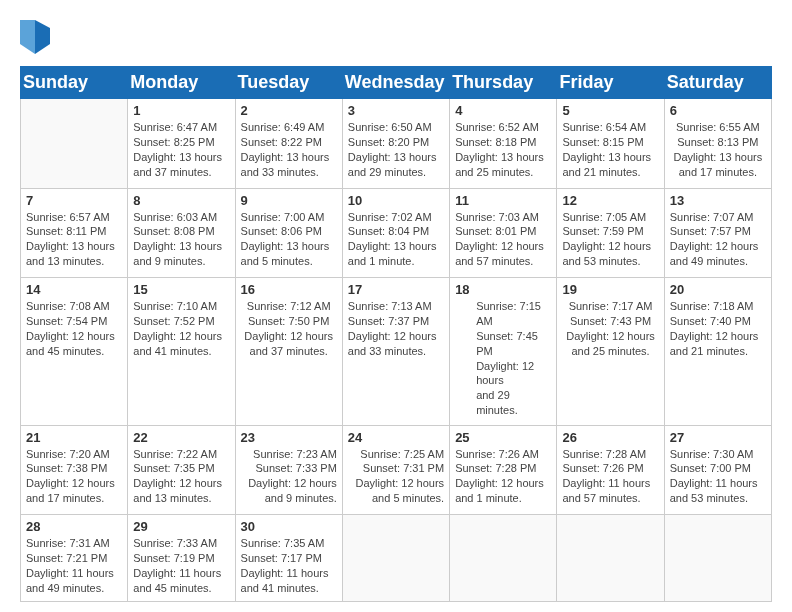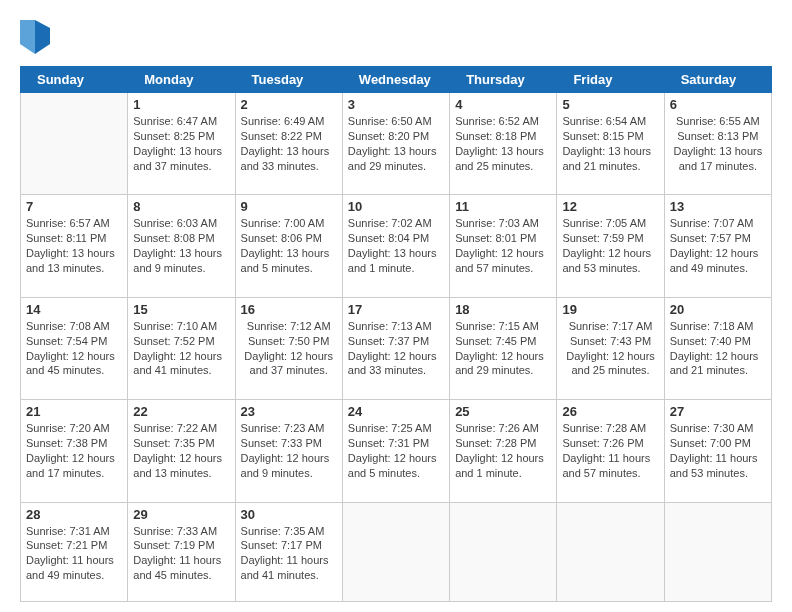--- a/index.html
+++ b/index.html
@@ -46,22 +46,22 @@
       flex: 1;
       border: 1px solid #ccc;
       border-collapse: collapse;
       width: 100%;
       table-layout: fixed;
     }
     .calendar th {
       background-color: #1a6db5;
       color: #fff;
       text-align: left;
-      padding: 5px 16px;
-      font-size: 13px;
+      padding: 5px 2px;
+      font-size: 18px;
       font-weight: bold;
       border: 1px solid #1a6db5;
     }
     .calendar td {
       vertical-align: top;
       border: 1px solid #ccc;
       padding: 4px 5px;
       font-size: 9.5px;
       color: #333;
       height: 88px;
@@ -241,21 +241,21 @@
           </td>
           <td>
             <span class="day-number">17</span>
             <div class="day-info" style="white-space: pre-line;">Sunrise: 7:13 AM
 Sunset: 7:37 PM
 Daylight: 12 hours
 and 33 minutes.</div>
           </td>
           <td>
             <span class="day-number">18</span>
-            <div class="day-info" style="white-space: pre-line;">Sunrise: 7:15 AM
+            <div class="day-info" style="white-space: pre-line; margin-left: 21px;">Sunrise: 7:15 AM
 Sunset: 7:45 PM
 Daylight: 12 hours
 and 29 minutes.</div>
           </td>
           <td>
             <span class="day-number">19</span>
             <div class="day-info" style="white-space: pre-line; text-align: center;">Sunrise: 7:17 AM
 Sunset: 7:43 PM
 Daylight: 12 hours
 and 25 minutes.</div>
@@ -278,28 +278,28 @@
           </td>
           <td>
             <span class="day-number">22</span>
             <div class="day-info" style="white-space: pre-line;">Sunrise: 7:22 AM
 Sunset: 7:35 PM
 Daylight: 12 hours
 and 13 minutes.</div>
           </td>
           <td>
             <span class="day-number">23</span>
-            <div class="day-info" style="white-space: pre-line;">Sunrise: 7:23 AM
+            <div class="day-info" style="white-space: pre-line; text-align: right;">Sunrise: 7:23 AM
 Sunset: 7:33 PM
 Daylight: 12 hours
 and 9 minutes.</div>
           </td>
           <td>
             <span class="day-number">24</span>
-            <div class="day-info" style="white-space: pre-line;">Sunrise: 7:25 AM
+            <div class="day-info" style="white-space: pre-line; text-align: right;">Sunrise: 7:25 AM
 Sunset: 7:31 PM
 Daylight: 12 hours
 and 5 minutes.</div>
           </td>
           <td>
             <span class="day-number">25</span>
             <div class="day-info" style="white-space: pre-line;">Sunrise: 7:26 AM
 Sunset: 7:28 PM
 Daylight: 12 hours
 and 1 minute.</div>

